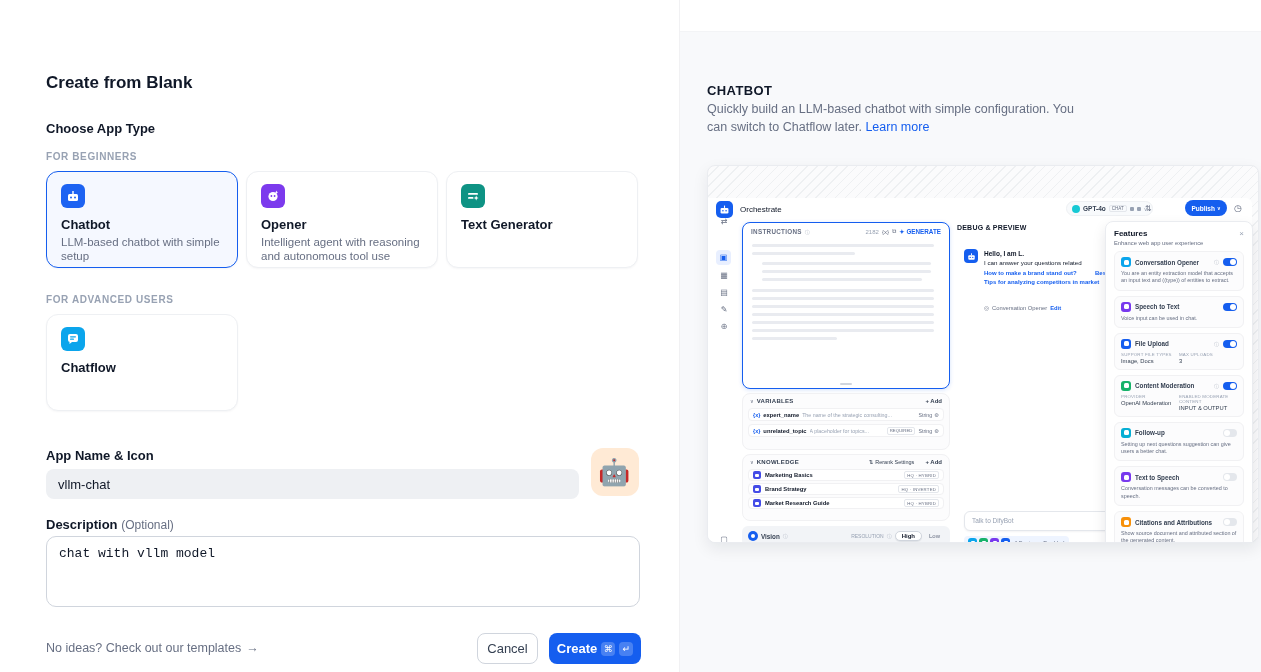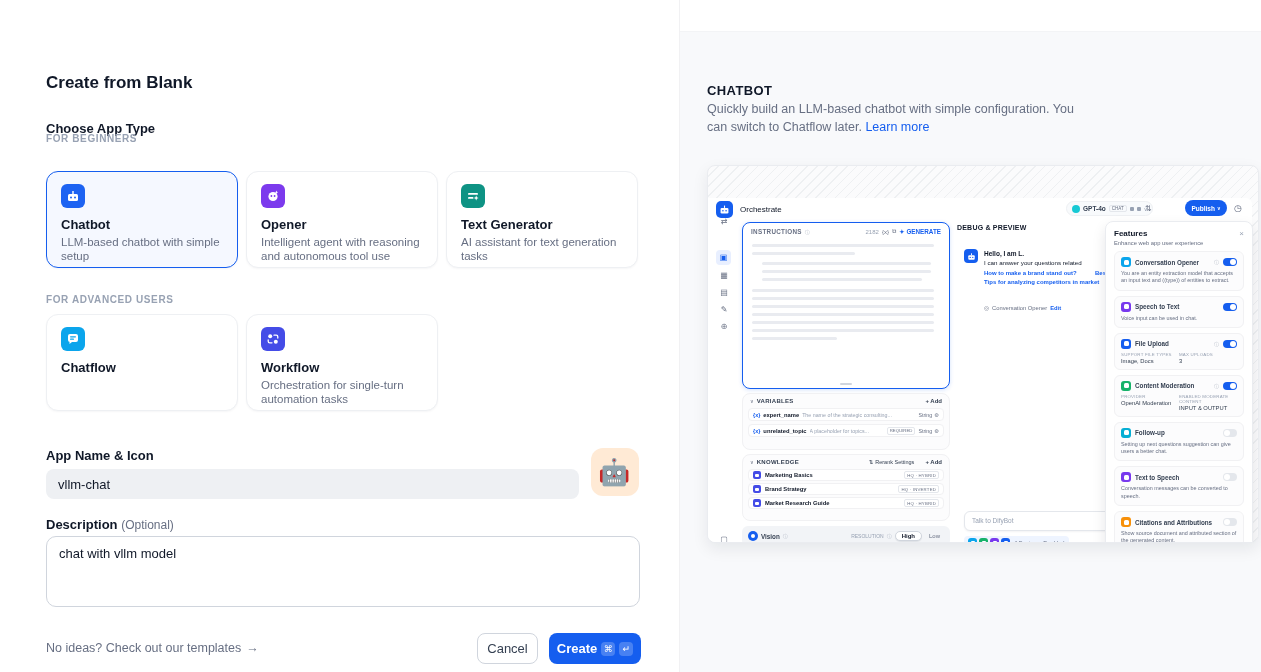--- a/index.html
+++ b/index.html
@@ -14,21 +14,21 @@
   .card-row { left:46px; display:flex; gap:8px; }
   .type-card { width:192px; height:97px; background:#fff; border:1px solid #eef0f3; border-radius:12px; padding:12px 14px; cursor:pointer; box-shadow:0 1px 2px rgba(16,24,40,.04); }
   .type-card.selected { border:1.5px solid #155eef; background:#f5f8ff; }
   .type-ico { width:24px; height:24px; border-radius:6px; display:flex; align-items:center; justify-content:center; margin-bottom:9px; }
   .type-name { font-size:13px; font-weight:700; color:#101828; margin-bottom:3px; }
   .type-desc { font-size:11.5px; color:#676f83; line-height:1.25; }
   .field-label { left:46px; font-size:13px; font-weight:700; color:#101828; }
   .opt { font-weight:400; font-size:12px; color:#676f83; }
   .name-input { left:46px; top:440px; width:533px; height:30px; background:#eef0f3; border:none; border-radius:8px; font-size:13px; color:#101828; padding:0 12px; font-family:"Liberation Sans",sans-serif; }
   .emoji-btn { left:591px; top:419px; width:48px; height:48px; border-radius:12px; background:#ffead5; display:flex; align-items:center; justify-content:center; font-size:26px; cursor:pointer; }
-  .desc-area { left:46px; top:507px; width:594px; height:71px; border:1px solid #d0d5dd; border-radius:10px; background:#fff; font-size:13px; color:#101828; padding:9px 12px; resize:none; font-family:Liberation Sans, sans-serif; }
+  .desc-area { left:46px; top:507px; width:594px; height:71px; border:1px solid #d0d5dd; border-radius:10px; background:#fff; font-size:13px; color:#101828; padding:9px 12px; resize:none; font-family:Liberation Mono, monospace; }
   .tmpl-hint { left:46px; top:612px; font-size:12.5px; color:#676f83; cursor:pointer; display:flex; gap:5px; align-items:center; }
   .btn { height:31px; border-radius:8px; font-size:13px; display:flex; align-items:center; justify-content:center; cursor:pointer; }
   .btn-cancel { left:477px; top:604px; width:61px; background:#fff; border:1px solid #d0d5dd; color:#354052; font-weight:500; }
   .btn-create { left:549px; top:604px; width:92px; background:#155eef; color:#fff; font-weight:700; gap:4px; }
   .kbd { width:14px; height:14px; border-radius:4px; background:rgba(255,255,255,.22); font-size:9px; display:flex; align-items:center; justify-content:center; font-weight:400; }
 
   
   .right-panel { position:absolute; left:679px; top:0; width:582px; height:672px; background:#f8f9fb; border-left:1px solid #f1f1f3; }
   .right-top { position:absolute; left:0; top:0; width:582px; height:32px; background:#fff; border-bottom:1px solid #f3f4f6; }
   .info-heading { left:27px; top:54px; font-size:13px; font-weight:700; letter-spacing:.4px; color:#101828; }
@@ -130,21 +130,21 @@
   .f-meta > div { flex:1; }
   .f-ml { font-size:4.4px; color:#98a2b3; letter-spacing:.2px; }
   .f-mv { font-size:5.8px; color:#354052; margin-top:1px; }
 </style>
 </head>
 <body>
 
 <div class="left-panel">
   <div class="abs dlg-title">Create from Blank</div>
   <div class="abs sec-title">Choose App Type</div>
-  <div class="abs group-label" style="top:104px">FOR BEGINNERS</div>
+  <div class="abs group-label" style="top:122px">FOR BEGINNERS</div>
 
   <div class="abs card-row" style="top:142px">
     <div class="type-card selected">
       <div class="type-ico" style="background:#1d63f2">
         <svg width="14" height="14" viewBox="0 0 14 14">
             <rect x="2" y="5" width="10" height="7" rx="1.5" fill="#fff"></rect>
             <rect x="6.3" y="2" width="1.4" height="3" fill="#fff"></rect>
             <circle cx="5" cy="8.5" r="1" fill="#1d63f2"></circle>
             <circle cx="9" cy="8.5" r="1" fill="#1d63f2"></circle>
           </svg>
@@ -166,48 +166,35 @@
     </div>
     <div class="type-card">
       <div class="type-ico" style="background:#0e9384">
         <svg width="14" height="14" viewBox="0 0 14 14">
             <rect x="2" y="4" width="10" height="1.8" rx=".9" fill="#fff"></rect>
             <rect x="2" y="8" width="5.5" height="1.8" rx=".9" fill="#fff"></rect>
             <path d="M10.2 6.6l.7 1.7 1.7.7-1.7.7-.7 1.7-.7-1.7-1.7-.7 1.7-.7z" fill="#fff"></path>
           </svg>
       </div>
       <div class="type-name">Text Generator</div>
-      <div class="type-desc">AI assistant for text generation tasks</div>
     </div>
   </div>
 
   <div class="abs group-label" style="top:265px">FOR ADVANCED USERS</div>
 
   <div class="abs card-row" style="top:285px">
     <div class="type-card">
       <div class="type-ico" style="background:#0ba5ec">
         <svg width="14" height="14" viewBox="0 0 14 14">
             <path d="M2 4a2 2 0 012-2h6a2 2 0 012 2v4a2 2 0 01-2 2H6l-2.5 2v-2H4a2 2 0 01-2-2z" fill="#fff"></path>
             <rect x="4" y="4.2" width="6" height="1.2" rx=".6" fill="#0ba5ec"></rect>
             <rect x="4" y="6.6" width="4" height="1.2" rx=".6" fill="#0ba5ec"></rect>
           </svg>
       </div>
       <div class="type-name">Chatflow</div>
-    </div>
-    <div class="type-card">
-      <div class="type-ico" style="background:#444ce7">
-        <svg width="14" height="14" viewBox="0 0 14 14">
-            <circle cx="4.2" cy="4.2" r="2" fill="#fff"></circle>
-            <circle cx="9.8" cy="9.8" r="2" fill="#fff"></circle>
-            <path d="M8 3.2h2.2a1.6 1.6 0 011.6 1.6V6" stroke="#fff" stroke-width="1.3" fill="none" stroke-linecap="round"></path>
-            <path d="M6 10.8H3.8a1.6 1.6 0 01-1.6-1.6V8" stroke="#fff" stroke-width="1.3" fill="none" stroke-linecap="round"></path>
-          </svg>
-      </div>
-      <div class="type-name">Workflow</div>
-      <div class="type-desc">Orchestration for single-turn automation tasks</div>
     </div>
   </div>
 
   <div class="abs field-label" style="top:419px">App Name &amp; Icon</div>
   <input class="abs name-input" value="vllm-chat" style="">
   <div class="abs emoji-btn">
     <span>🤖</span>
   </div>
 
   <div class="abs field-label" style="top:488px">

